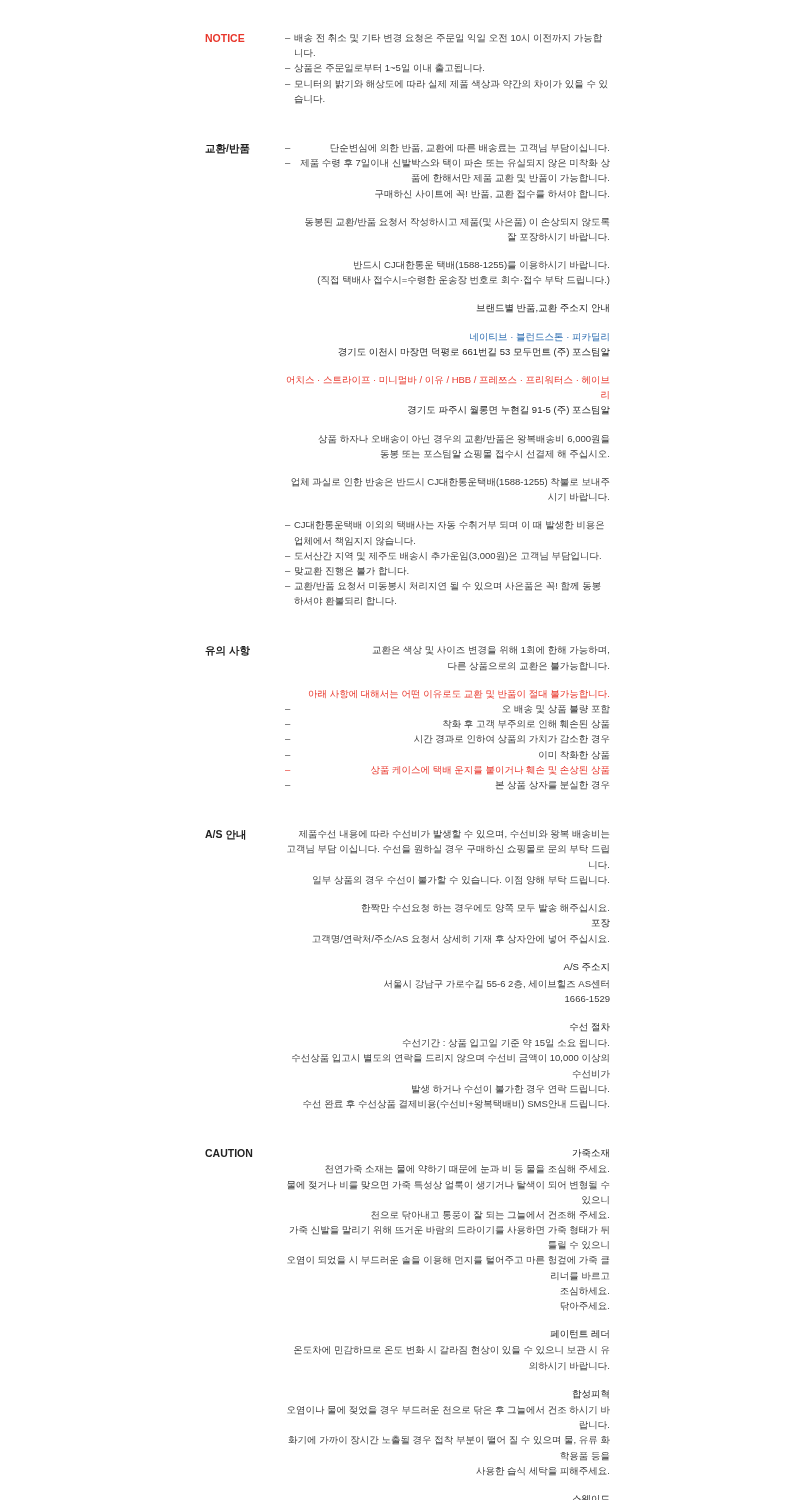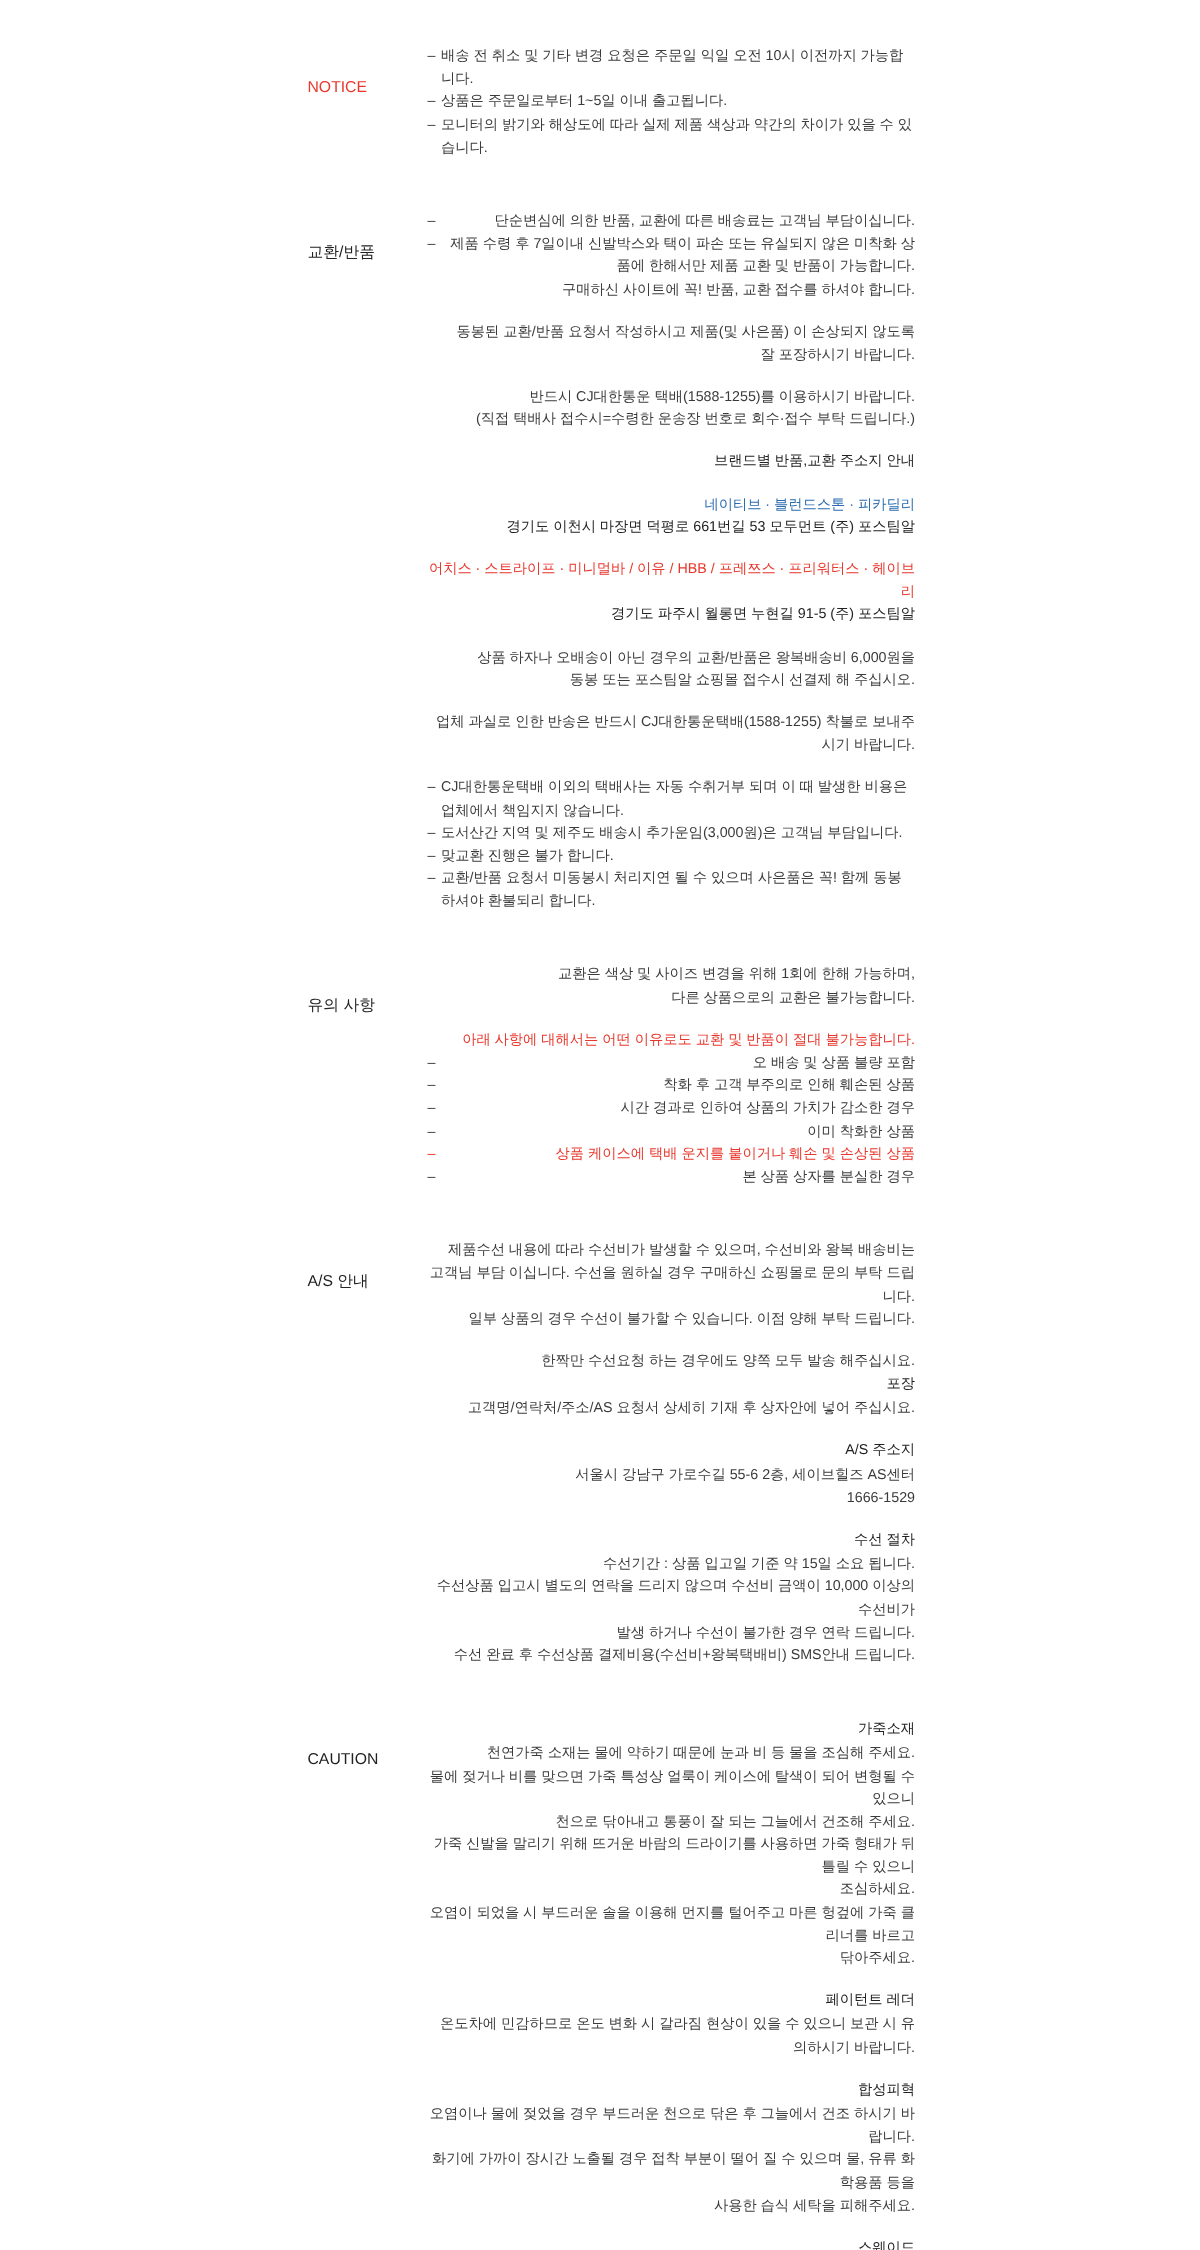--- a/index.html
+++ b/index.html
@@ -24,25 +24,24 @@
   .section {
     display: flex;
     align-items: flex-start;
     padding-left: 205px;
     margin-bottom: 34px;
   }
   .sec-title {
     width: 75px;
     flex: 0 0 75px;
     font-size: 10.5px;
-    font-weight: normal;
+    font-weight: bold;
     color: #222;
     line-height: 1.45;
     padding-top: 1px;
-    margin-top: 20px;
   }
   .sec-title.red { color: #e8372c; }
   .sec-body {
     flex: 1 1 auto;
     padding-left: 5px;
     max-width: 325px;
   }
   .blk { margin-bottom: 13px; text-align: right; }
   .blk:last-child { margin-bottom: 0; }
   .line { margin: 0; }
@@ -177,25 +176,25 @@
     </div>
   </div>
 
   <div class="section">
     <div class="sec-title">CAUTION</div>
     <div class="sec-body">
 
       <div class="blk">
         <p class="line sub-head">가죽소재</p>
         <p class="line">천연가죽 소재는 물에 약하기 때문에 눈과 비 등 물을 조심해 주세요.</p>
-        <p class="line">물에 젖거나 비를 맞으면 가죽 특성상 얼룩이 케이스에 탈색이 되어 변형될 수 있으니</p>
+        <p class="line">물에 젖거나 비를 맞으면 가죽 특성상 얼룩이 생기거나 탈색이 되어 변형될 수 있으니</p>
         <p class="line">천으로 닦아내고 통풍이 잘 되는 그늘에서 건조해 주세요.</p>
         <p class="line">가죽 신발을 말리기 위해 뜨거운 바람의 드라이기를 사용하면 가죽 형태가 뒤틀릴 수 있으니</p>
+        <p class="line">오염이 되었을 시 부드러운 솔을 이용해 먼지를 털어주고 마른 헝겊에 가죽 클리너를 바르고</p>
         <p class="line">조심하세요.</p>
-        <p class="line">오염이 되었을 시 부드러운 솔을 이용해 먼지를 털어주고 마른 헝겊에 가죽 클리너를 바르고</p>
         <p class="line">닦아주세요.</p>
       </div>
 
       <div class="blk">
         <p class="line sub-head">페이턴트 레더</p>
         <p class="line">온도차에 민감하므로 온도 변화 시 갈라짐 현상이 있을 수 있으니 보관 시 유의하시기 바랍니다.</p>
       </div>
 
       <div class="blk">
         <p class="line sub-head">합성피혁</p>

